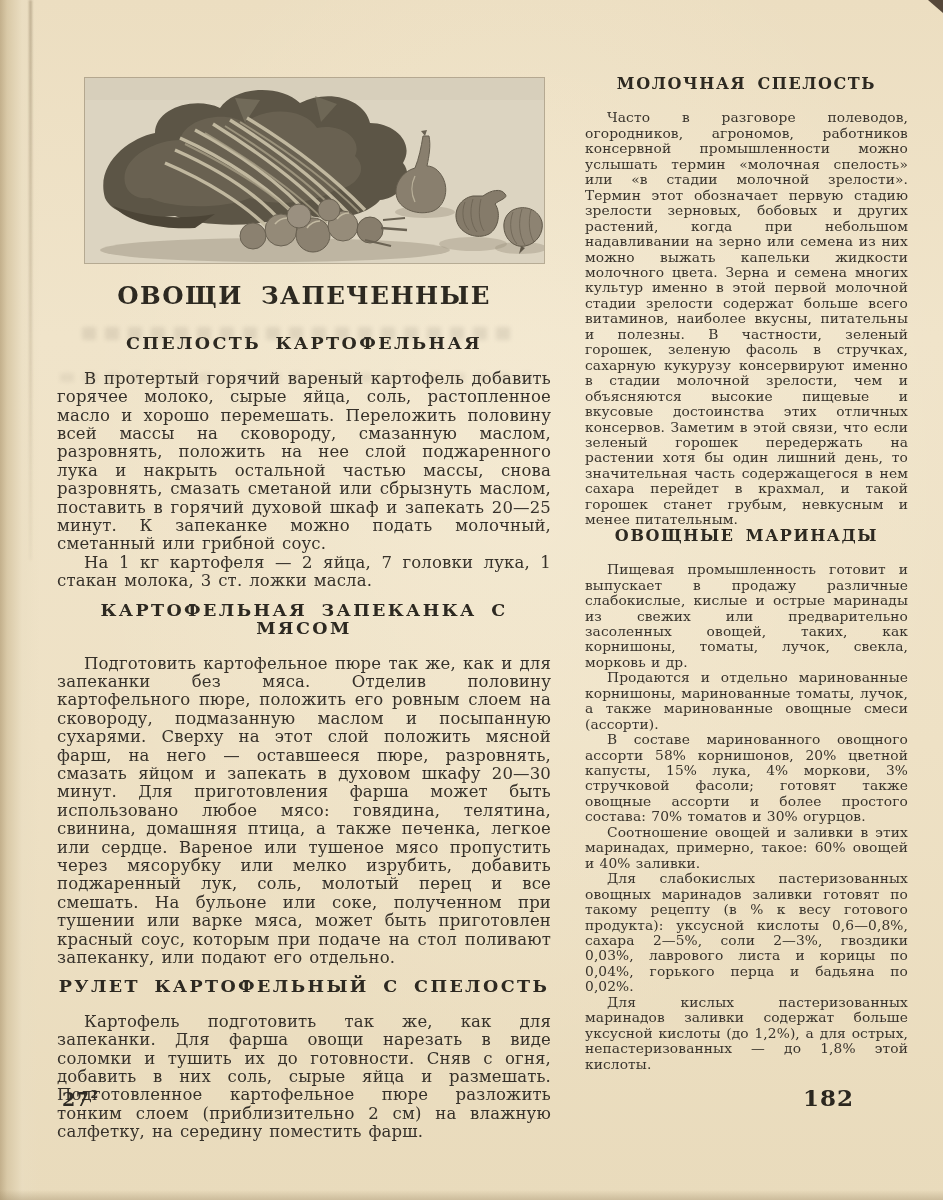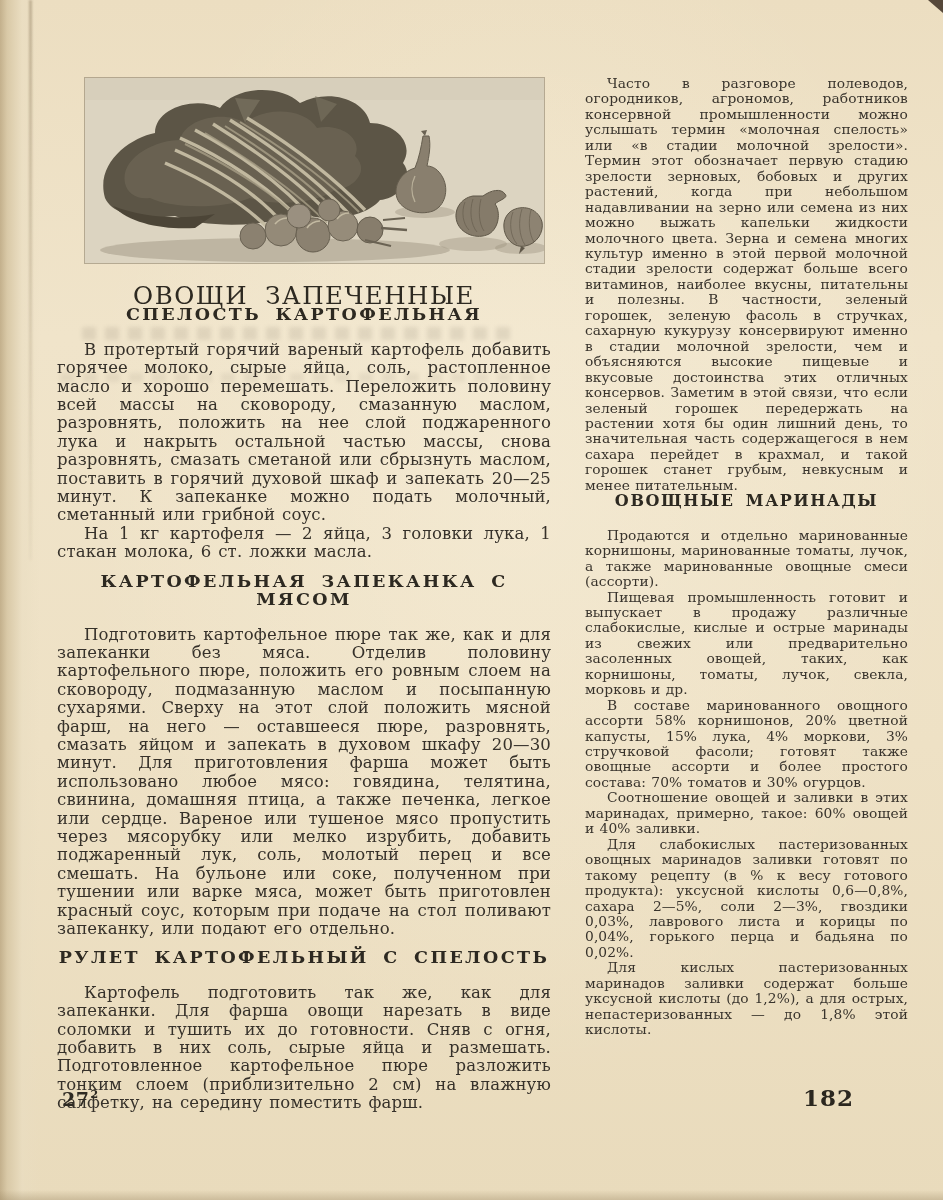--- a/index.html
+++ b/index.html
@@ -55,21 +55,21 @@
     position:absolute;left:57px;top:287px;width:494px;
     font-size:16.5px;line-height:18.4px;text-align:justify;
     word-spacing:1.5px;letter-spacing:.15px;color:#36312a;
   }
   .col-right{
     position:absolute;left:585px;top:76px;width:323px;
     font-size:13.8px;line-height:15.45px;text-align:justify;
     word-spacing:.8px;letter-spacing:.1px;color:#38332c;
   }
   h1,h2{font-family:"DejaVu Serif","Liberation Serif",serif;color:#2d2921;text-align:center;margin:0;}
-  .col-left h1{font-size:24.5px;font-weight:normal;letter-spacing:1.5px;word-spacing:8px;}
+  .col-left h1{font-size:24.5px;font-weight:bold;letter-spacing:1.5px;word-spacing:8px;margin-bottom:29px;}
   .col-left h2{font-size:17.5px;font-weight:bold;letter-spacing:2.4px;word-spacing:6px;margin:0 0 17px 0;}
   .col-left h2.mt{margin-top:10px;}
   .col-right h2{font-size:16px;font-weight:bold;letter-spacing:1.6px;word-spacing:4px;margin:0 0 19px 0;}
   .col-right h2.mt{}
   p{margin:0;text-indent:27px;}
   .col-right p{text-indent:22px;}
   
   .sig{
     position:absolute;left:62px;top:1088px;
     font-weight:bold;font-size:19px;color:#2e2a23;letter-spacing:.5px;
@@ -160,35 +160,36 @@
   </div>
 
   <div class="ghost ghost1"></div>
   <div class="ghost ghost2"></div>
 
   <div class="col-left">
     <h1>ОВОЩИ ЗАПЕЧЕННЫЕ</h1>
 
     <h2>СПЕЛОСТЬ КАРТОФЕЛЬНАЯ</h2>
     <p>В протертый горячий вареный картофель добавить горячее молоко, сырые яйца, соль, растопленное масло и хорошо перемешать. Переложить половину всей массы на сковороду, смазанную маслом, разровнять, положить на нее слой поджаренного лука и накрыть остальной частью массы, снова разровнять, смазать сметаной или сбрызнуть маслом, поставить в горячий духовой шкаф и запекать 20—25 минут. К запеканке можно подать молочный, сметанный или грибной соус.</p>
-    <p>На 1 кг картофеля — 2 яйца, 3 головки лука, 1 стакан молока, 6 ст. ложки масла.</p>
+    <p>На 1 кг картофеля — 2 яйца, 7 головки лука, 1 стакан молока, 3 ст. ложки масла.</p>
 
     <h2 class="mt">КАРТОФЕЛЬНАЯ ЗАПЕКАНКА С МЯСОМ</h2>
     <p>Подготовить картофельное пюре так же, как и для запеканки без мяса. Отделив половину картофельного пюре, положить его ровным слоем на сковороду, подмазанную маслом и посыпанную сухарями. Сверху на этот слой положить мясной фарш, на него — оставшееся пюре, разровнять, смазать яйцом и запекать в духовом шкафу 20—30 минут. Для приготовления фарша может быть использовано любое мясо: говядина, телятина, свинина, домашняя птица, а также печенка, легкое или сердце. Вареное или тушеное мясо пропустить через мясорубку или мелко изрубить, добавить поджаренный лук, соль, молотый перец и все смешать. На бульоне или соке, полученном при тушении или варке мяса, может быть приготовлен красный соус, которым при подаче на стол поливают запеканку, или подают его отдельно.</p>
 
     <h2 class="mt">РУЛЕТ КАРТОФЕЛЬНЫЙ С СПЕЛОСТЬ</h2>
     <p>Картофель подготовить так же, как для запеканки. Для фарша овощи нарезать в виде соломки и тушить их до готовности. Сняв с огня, добавить в них соль, сырые яйца и размешать. Подготовленное картофельное пюре разложить тонким слоем (приблизительно 2 см) на влажную салфетку, на середину поместить фарш.</p>
   </div>
 
   <div class="col-right">
+    <h2>МОЛОЧНАЯ СПЕЛОСТЬ</h2>
     <p>Часто в разговоре полеводов, огородников, агрономов, работников консервной промышленности можно услышать термин «молочная спелость» или «в стадии молочной зрелости». Термин этот обозначает первую стадию зрелости зерновых, бобовых и других растений, когда при небольшом надавливании на зерно или семена из них можно выжать капельки жидкости молочного цвета. Зерна и семена многих культур именно в этой первой молочной стадии зрелости содержат больше всего витаминов, наиболее вкусны, питательны и полезны. В частности, зеленый горошек, зеленую фасоль в стручках, сахарную кукурузу консервируют именно в стадии молочной зрелости, чем и объясняются высокие пищевые и вкусовые достоинства этих отличных консервов. Заметим в этой связи, что если зеленый горошек передержать на растении хотя бы один лишний день, то значительная часть содержащегося в нем сахара перейдет в крахмал, и такой горошек станет грубым, невкусным и менее питательным.</p>
 
     <h2 class="mt">ОВОЩНЫЕ МАРИНАДЫ</h2>
+    <p>Пищевая промышленность готовит и выпускает в продажу различные слабокислые, кислые и острые маринады из свежих или предварительно засоленных овощей, таких, как корнишоны, томаты, лучок, свекла, морковь и др.</p>
     <p>Продаются и отдельно маринованные корнишоны, маринованные томаты, лучок, а также маринованные овощные смеси (ассорти).</p>
-    <p>Пищевая промышленность готовит и выпускает в продажу различные слабокислые, кислые и острые маринады из свежих или предварительно засоленных овощей, таких, как корнишоны, томаты, лучок, свекла, морковь и др.</p>
     <p>В составе маринованного овощного ассорти 58% корнишонов, 20% цветной капусты, 15% лука, 4% моркови, 3% стручковой фасоли; готовят также овощные ассорти и более простого состава: 70% томатов и 30% огурцов.</p>
     <p>Соотношение овощей и заливки в этих маринадах, примерно, такое: 60% овощей и 40% заливки.</p>
     <p>Для слабокислых пастеризованных овощных маринадов заливки готовят по такому рецепту (в % к весу готового продукта): уксусной кислоты 0,6—0,8%, сахара 2—5%, соли 2—3%, гвоздики 0,03%, лаврового листа и корицы по 0,04%, горького перца и бадьяна по 0,02%.</p>
     <p>Для кислых пастеризованных маринадов заливки содержат больше уксусной кислоты (до 1,2%), а для острых, непастеризованных — до 1,8% этой кислоты.</p>
   </div>
 
   <div class="sig"><span>27</span><sup>2</sup></div>
   <div class="folio">182</div>
 
 </div>

